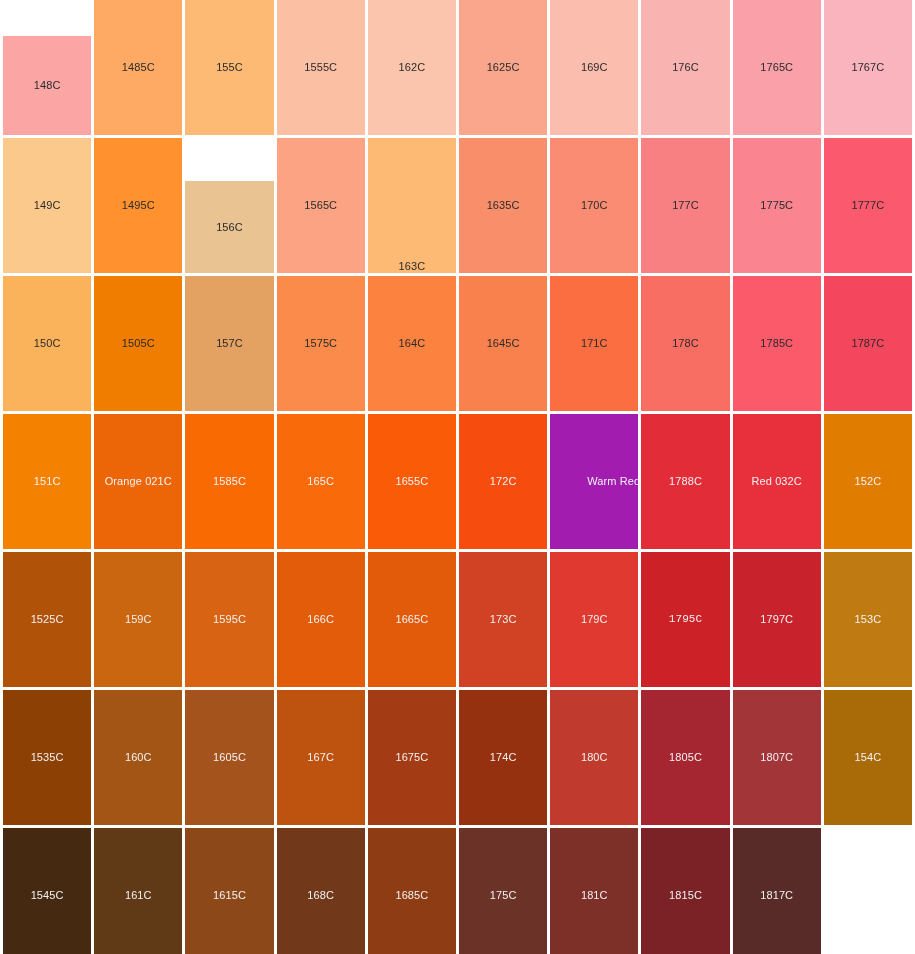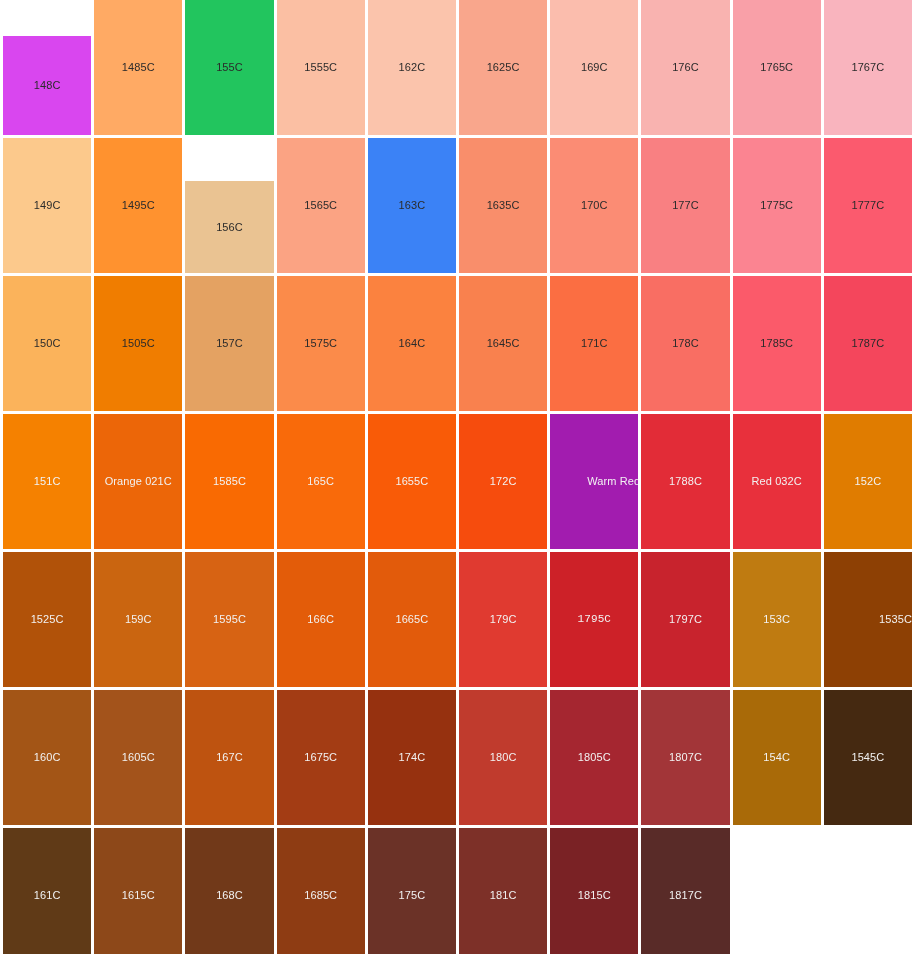--- a/index.html
+++ b/index.html
@@ -39,27 +39,27 @@
     white-space: nowrap;
     user-select: none;
   }
   .swatch.dark-text .swatch-label { color: #2b2b2b; }
   .swatch.light-text .swatch-label { color: #f2f2f2; }
 </style>
 </head>
 <body>
 
 <div id="swatch-grid" style="grid-template-columns: repeat(10, 1fr);">
-    <div class="swatch dark-text" style="background-color: #d946ef; margin-top: 36px;">
+    <div class="swatch dark-text" style="background-color: #fca5a5; margin-top: 36px;">
       <span class="swatch-label">148C</span>
     </div>
     <div class="swatch dark-text" style="background-color: rgb(255, 170, 100);">
       <span class="swatch-label">1485C</span>
     </div>
-    <div class="swatch dark-text" style="background-color: #22c55e;">
+    <div class="swatch dark-text" style="background-color: #fdba74;">
       <span class="swatch-label">155C</span>
     </div>
     <div class="swatch dark-text" style="background-color: rgb(251, 191, 163);">
       <span class="swatch-label">1555C</span>
     </div>
     <div class="swatch dark-text" style="background-color: rgb(251, 196, 172);">
       <span class="swatch-label">162C</span>
     </div>
     <div class="swatch dark-text" style="background-color: rgb(249, 166, 140);">
       <span class="swatch-label">1625C</span>
@@ -81,21 +81,21 @@
     </div>
     <div class="swatch dark-text" style="background-color: rgb(255, 146, 47);">
       <span class="swatch-label">1495C</span>
     </div>
     <div class="swatch dark-text" style="background-color: rgb(234, 195, 146); margin-top: 43px;">
       <span class="swatch-label">156C</span>
     </div>
     <div class="swatch dark-text" style="background-color: rgb(251, 163, 131);">
       <span class="swatch-label">1565C</span>
     </div>
-    <div class="swatch dark-text" style="background-color: #3b82f6;">
+    <div class="swatch dark-text" style="background-color: #fdba74; align-items: flex-end;">
       <span class="swatch-label">163C</span>
     </div>
     <div class="swatch dark-text" style="background-color: rgb(249, 142, 107);">
       <span class="swatch-label">1635C</span>
     </div>
     <div class="swatch dark-text" style="background-color: rgb(251, 140, 116);">
       <span class="swatch-label">170C</span>
     </div>
     <div class="swatch dark-text" style="background-color: rgb(249, 128, 130);">
       <span class="swatch-label">177C</span>
@@ -174,33 +174,36 @@
     </div>
     <div class="swatch light-text" style="background-color: rgb(215, 99, 19);">
       <span class="swatch-label">1595C</span>
     </div>
     <div class="swatch light-text" style="background-color: rgb(227, 92, 9);">
       <span class="swatch-label">166C</span>
     </div>
     <div class="swatch light-text" style="background-color: rgb(226, 91, 11);">
       <span class="swatch-label">1665C</span>
     </div>
+    <div class="swatch light-text" style="background-color: rgb(209, 65, 36);">
+      <span class="swatch-label">173C</span>
+    </div>
     <div class="swatch light-text" style="background-color: rgb(224, 58, 48);">
       <span class="swatch-label">179C</span>
     </div>
     <div class="swatch light-text" style="background-color: rgb(205, 33, 40); font-family: Liberation Mono, monospace;">
       <span class="swatch-label">1795C</span>
     </div>
     <div class="swatch light-text" style="background-color: rgb(200, 35, 45);">
       <span class="swatch-label">1797C</span>
     </div>
     <div class="swatch light-text" style="background-color: rgb(191, 123, 17);">
       <span class="swatch-label">153C</span>
     </div>
-    <div class="swatch light-text" style="background-color: rgb(141, 64, 4); justify-content: flex-end;">
+    <div class="swatch light-text" style="background-color: rgb(141, 64, 4);">
       <span class="swatch-label">1535C</span>
     </div>
     <div class="swatch light-text" style="background-color: rgb(163, 85, 22);">
       <span class="swatch-label">160C</span>
     </div>
     <div class="swatch light-text" style="background-color: rgb(163, 83, 27);">
       <span class="swatch-label">1605C</span>
     </div>
     <div class="swatch light-text" style="background-color: rgb(190, 83, 16);">
       <span class="swatch-label">167C</span>

